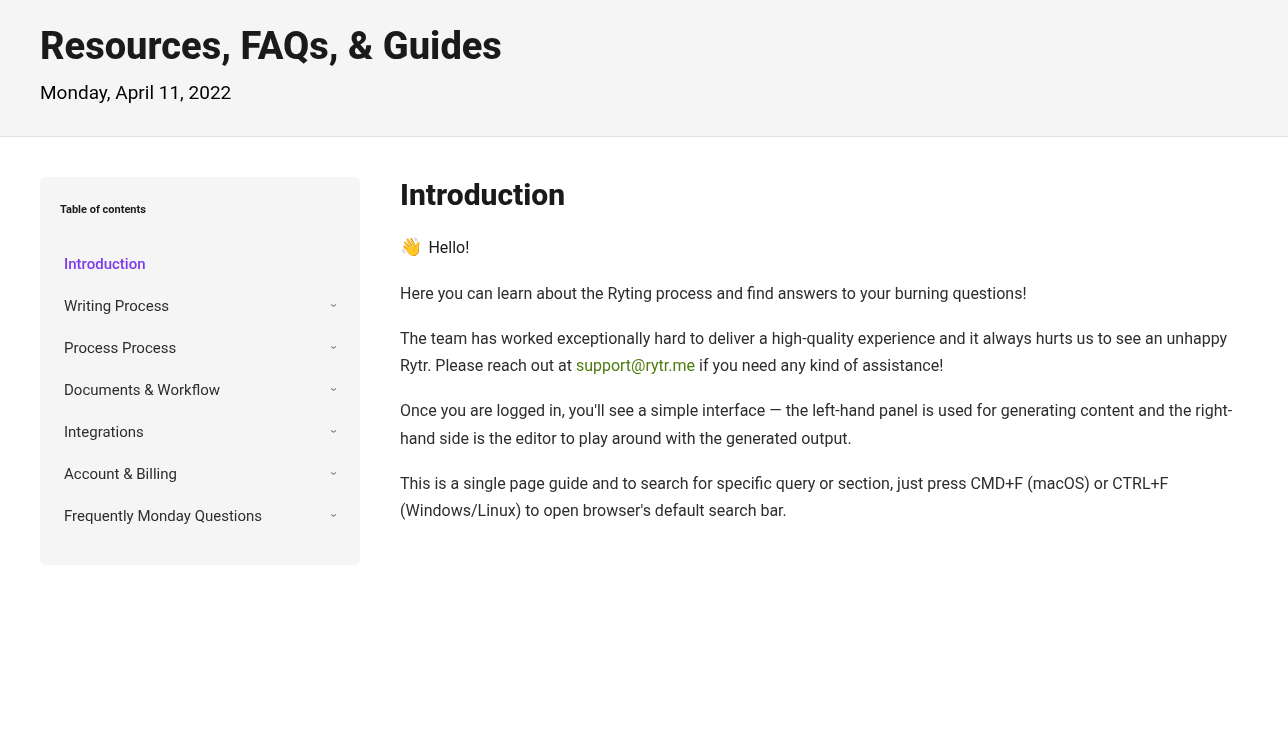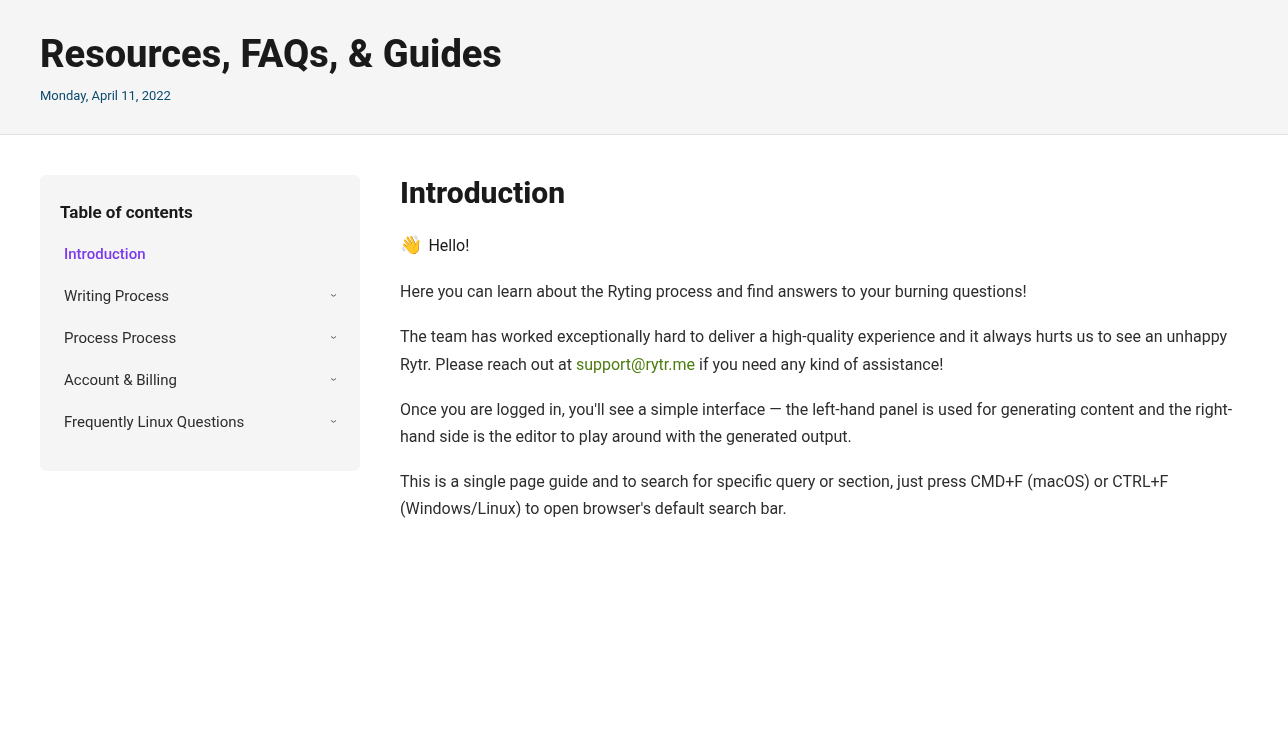--- a/index.html
+++ b/index.html
@@ -11,58 +11,58 @@
     body {
       font-family: -apple-system, BlinkMacSystemFont, 'Segoe UI', Roboto, Oxygen, sans-serif;
       background: #ffffff;
       color: #1a1a1a;
       font-size: 16px;
       line-height: 1.6;
     }
 
     .header {
       background: #f5f5f5;
-      padding: 32px 40px 28px 40px;
+      padding: 24px 40px 28px 40px;
       border-bottom: 1px solid #e0e0e0;
     }
 
     .header-title {
       font-size: 38px;
       font-weight: 800;
       color: #1a1a1a;
       margin-bottom: 8px;
       line-height: 1.2;
     }
 
     .header-date {
-      font-size: 13px;
-      color: #0c4a6e;
+      font-size: 19px;
+      color: #000000;
     }
 
     .main-content {
       display: flex;
       padding: 40px 40px 40px 40px;
       gap: 40px;
       max-width: 1288px;
     }
 
     .sidebar {
       width: 320px;
       min-width: 280px;
       background: #f5f5f5;
       border-radius: 6px;
       padding: 24px 20px 28px 20px;
       height: fit-content;
     }
 
     .toc-title {
-      font-size: 17px;
+      font-size: 11px;
       font-weight: 700;
       color: #1a1a1a;
-      margin-bottom: 6px;
+      margin-bottom: 24px;
     }
 
     .toc-list {
       list-style: none;
     }
 
     .toc-item {
       border-bottom: none;
     }
 
@@ -152,27 +152,39 @@
           </div>
         </li>
         <li class="toc-item">
           <div class="toc-item-row">
             <span class="toc-item-label">Process Process</span>
             <span class="chevron-icon" style="transform: rotate(90deg); display: inline-block;">›</span>
           </div>
         </li>
         <li class="toc-item">
           <div class="toc-item-row">
+            <span class="toc-item-label">Documents &amp; Workflow</span>
+            <span class="chevron-icon" style="transform: rotate(90deg); display: inline-block;">›</span>
+          </div>
+        </li>
+        <li class="toc-item">
+          <div class="toc-item-row">
+            <span class="toc-item-label">Integrations</span>
+            <span class="chevron-icon" style="transform: rotate(90deg); display: inline-block;">›</span>
+          </div>
+        </li>
+        <li class="toc-item">
+          <div class="toc-item-row">
             <span class="toc-item-label">Account &amp; Billing</span>
             <span class="chevron-icon" style="transform: rotate(90deg); display: inline-block;">›</span>
           </div>
         </li>
         <li class="toc-item">
           <div class="toc-item-row">
-            <span class="toc-item-label">Frequently Linux Questions</span>
+            <span class="toc-item-label">Frequently Monday Questions</span>
             <span class="chevron-icon" style="transform: rotate(90deg); display: inline-block;">›</span>
           </div>
         </li>
       </ul>
   </aside>
 
   <main class="content-area">
     <h2 class="section-title">Introduction</h2>
     <div class="greeting-line">
       <span class="wave-emoji">👋</span>

